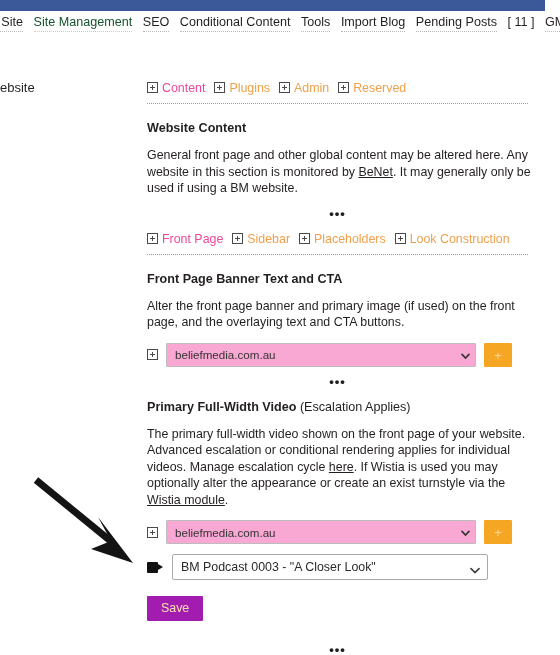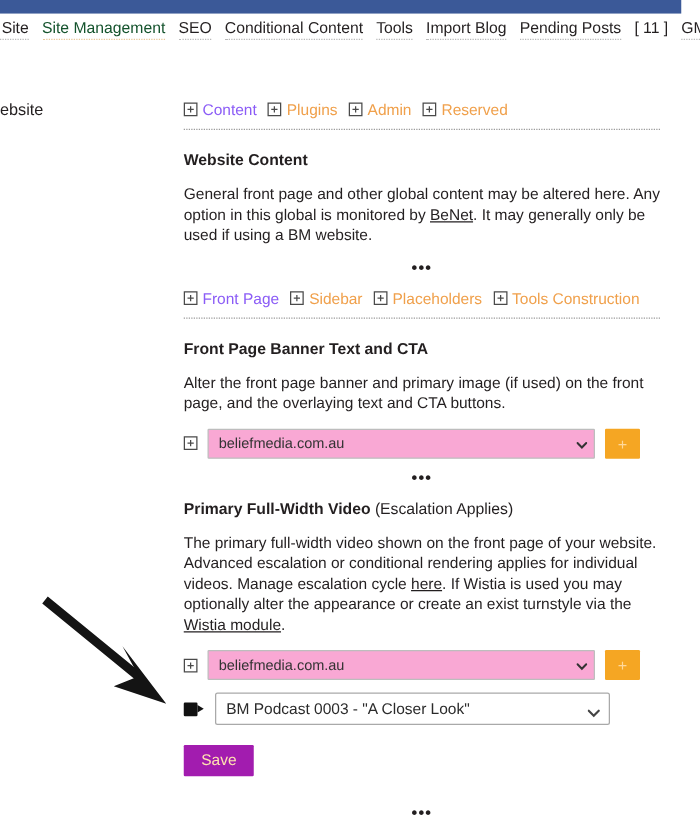--- a/index.html
+++ b/index.html
@@ -55,21 +55,21 @@
   .pbox{
     display:inline-block;width:11px;height:11px;
     border:1px solid #4a4a4a;position:relative;vertical-align:-1px;
     margin-right:4px;box-sizing:border-box;
   }
   .pbox::before,.pbox::after{content:"";position:absolute;background:#4a4a4a;}
   .pbox::before{left:2px;right:2px;top:4px;height:1px;}
   .pbox::after{top:2px;bottom:2px;left:4px;width:1px;}
 
   .tabrow{font-size:12.4px;line-height:16px;white-space:nowrap;margin-bottom:7px;}
-  .tabrow .tab{display:inline-block;margin-right:9px;color:#8b5cf6;}
+  .tabrow .tab{display:inline-block;margin-right:9px;color:#ec4899;}
   .tabrow .tab.orange{color:#f0a04b;}
   .tabrow .tab span.lbl{vertical-align:0;}
 
   .dotrule{
     border:0;border-top:1.5px dotted #9a9a9a;
     margin:0 0 16px 0;height:0;width:381px;
   }
 
   h3.sect{
     font-size:12.6px;font-weight:bold;margin:0 0 11px 0;line-height:16px;
@@ -172,26 +172,26 @@
   <div class="leftrail">ebsite</div>
 
   <div class="main">
 
     <div class="tabrow">
       <span class="tab"><span class="pbox"></span><span class="lbl">Content</span></span><span class="tab orange"><span class="pbox"></span><span class="lbl">Plugins</span></span><span class="tab orange"><span class="pbox"></span><span class="lbl">Admin</span></span><span class="tab orange"><span class="pbox"></span><span class="lbl">Reserved</span></span>
     </div>
     <hr class="dotrule">
 
     <h3 class="sect">Website Content</h3>
-    <p class="body"><span>General front page and other global content may be altered here. Any option in this global is monitored by </span><a class="inline-link" href="#">BeNet</a><span>. It may generally only be used if using a BM website.</span></p>
+    <p class="body"><span>General front page and other global content may be altered here. Any website in this section is monitored by </span><a class="inline-link" href="#">BeNet</a><span>. It may generally only be used if using a BM website.</span></p>
 
     <div class="dots">•••</div>
 
     <div class="tabrow">
-      <span class="tab"><span class="pbox"></span><span class="lbl">Front Page</span></span><span class="tab orange"><span class="pbox"></span><span class="lbl">Sidebar</span></span><span class="tab orange"><span class="pbox"></span><span class="lbl">Placeholders</span></span><span class="tab orange"><span class="pbox"></span><span class="lbl">Tools Construction</span></span>
+      <span class="tab"><span class="pbox"></span><span class="lbl">Front Page</span></span><span class="tab orange"><span class="pbox"></span><span class="lbl">Sidebar</span></span><span class="tab orange"><span class="pbox"></span><span class="lbl">Placeholders</span></span><span class="tab orange"><span class="pbox"></span><span class="lbl">Look Construction</span></span>
     </div>
     <hr class="dotrule">
 
     <h3 class="sect">Front Page Banner Text and CTA</h3>
     <p class="body">Alter the front page banner and primary image (if used) on the front page, and the overlaying text and CTA buttons.</p>
 
     <div class="selrow">
       <span class="pbox"></span>
       <div class="sel">
         <span>beliefmedia.com.au</span>

